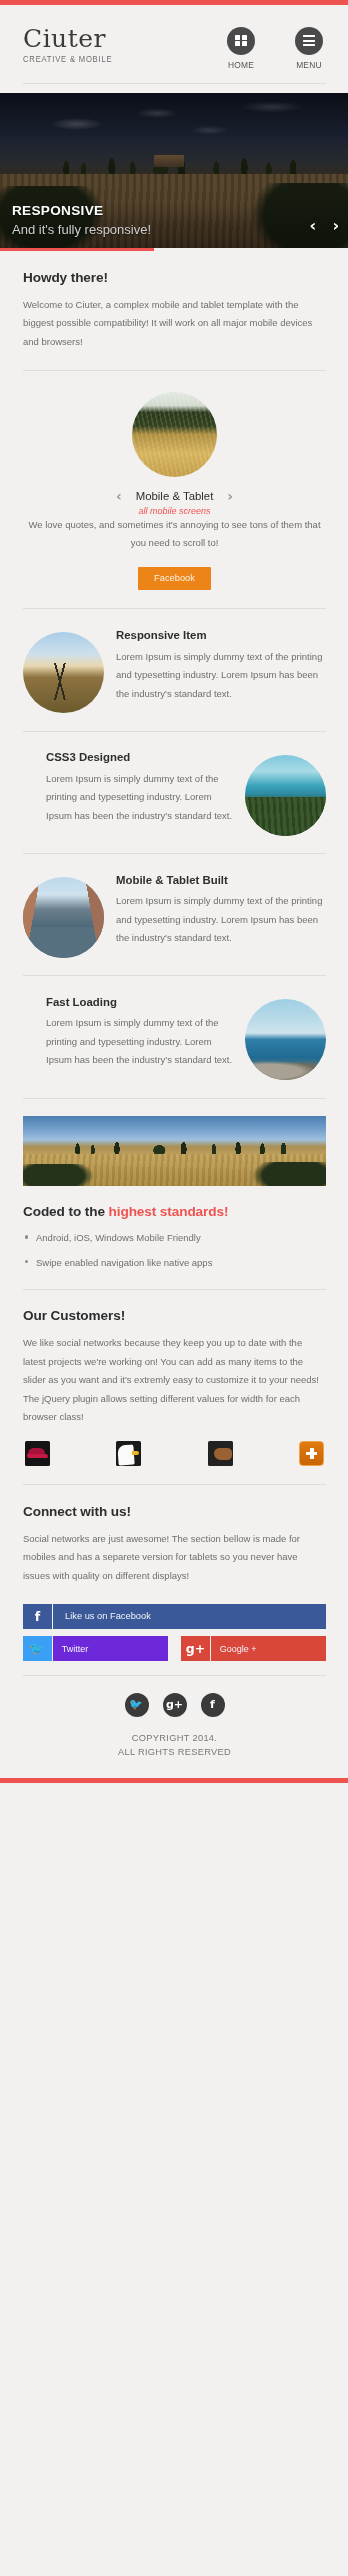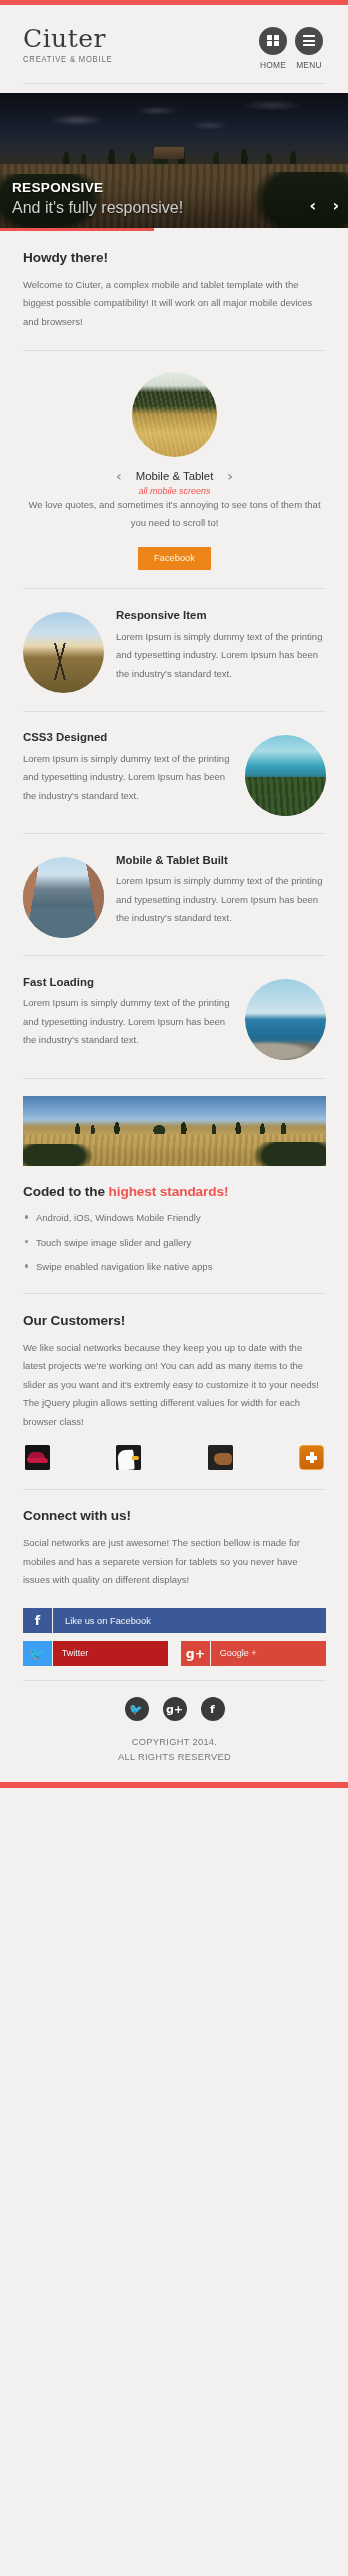--- a/index.html
+++ b/index.html
@@ -31,40 +31,40 @@
   }
   .brand-tag {
     font-size:8.7px;
     letter-spacing:0.9px;
     color:#6d6d6d;
     margin-top:2.2px;
     font-stretch:condensed;
     transform:scaleX(0.88);
     transform-origin:left center;
   }
-  .header-nav { display:flex; gap:2px; padding-top:3.3px; }
+  .header-nav { display:flex; gap:34px; padding-top:3.3px; }
   .nav-item { text-align:center; width:34px; }
   .nav-circle {
     width:28px; height:28px; border-radius:50%;
     background:#4a4a4a; margin:0 auto;
     display:flex; align-items:center; justify-content:center;
   }
   .grid-ico { display:grid; grid-template-columns:4.9px 4.9px; grid-template-rows:4.9px 4.9px; gap:1.6px; }
   .grid-ico i { background:#fff; border-radius:0.5px; display:block; }
   .burger { width:12px; display:flex; flex-direction:column; gap:2.2px; }
   .burger i { height:2.2px; background:#fff; border-radius:0.5px; display:block; }
   .nav-label {
     margin-top:4.9px; font-size:9.3px; letter-spacing:0.3px;
     color:#555; transform:scaleX(0.9);
   }
   .header-rule { margin:13px 23px 0 23px; border-top:0.5px solid #dedddb; }
 
   
   .hero {
-    position:relative; width:100%; height:135px; overflow:hidden;
+    position:relative; width:100%; height:155px; overflow:hidden;
     margin-top:9.8px; background:#1d4ed8;
   }
   .hero-sky {
     position:absolute; inset:0;
     background:
       radial-gradient(ellipse 38px 8.7px at 22% 20%, rgba(255,255,255,.20), transparent 70%),
       radial-gradient(ellipse 30px 7px at 45% 13%, rgba(255,255,255,.17), transparent 70%),
       radial-gradient(ellipse 44px 8.2px at 78% 9%, rgba(255,255,255,.16), transparent 70%),
       radial-gradient(ellipse 27px 6.5px at 60% 24%, rgba(255,255,255,.13), transparent 70%),
       linear-gradient(#10141e 0%, #1a2030 28%, #2b2f33 45%, #3a3125 54%);
@@ -105,21 +105,21 @@
     position:absolute; inset:0;
     background:linear-gradient(to bottom, rgba(0,0,0,.25) 0%, rgba(0,0,0,0) 30%, rgba(0,0,0,.45) 100%);
   }
   .hero-copy { position:absolute; left:12px; bottom:11px; z-index:3; }
   .hero-title {
     color:#fff; font-size:13.6px; font-weight:bold;
     letter-spacing:0.3px; margin-bottom:4.4px;
     text-shadow:0 0.5px 1.6px rgba(0,0,0,.6);
   }
   .hero-sub {
-    color:#cfcfcf; font-size:16px;
+    color:#cfcfcf; font-size:13px;
     text-shadow:0 0.5px 1.6px rgba(0,0,0,.6);
   }
   .hero-arrows {
     position:absolute; right:9.8px; bottom:14px; z-index:3;
     display:flex; gap:16.3px; align-items:center;
   }
   .hero-arrow {
     color:#fff; font-size:16.3px; line-height:1; font-weight:bold;
     text-shadow:0 0.5px 1.6px rgba(0,0,0,.5); cursor:pointer;
     font-family:"DejaVu Sans", sans-serif;
@@ -164,21 +164,21 @@
     background:#ec8418; color:#fdf3e4;
     font-size:9.3px; padding:6.5px 16.3px; border:none; cursor:pointer;
     border-radius:1px;
   }
 
   
   .feature {
     display:flex; align-items:flex-start; gap:12px;
     padding:18.5px 23px 17.4px 23px;
   }
-  .feature.rev { flex-direction:row-reverse; }
+  .feature.rev { flex-direction:row-reverse;margin-left:23px; }
   .feature-photo {
     width:81px; min-width:81px; height:81px; border-radius:50%;
     overflow:hidden; position:relative; margin-top:4.4px;
   }
   .feature-body { flex:1; padding-top:1.1px; }
   .feature.rev .feature-body { text-align:left; }
   .feature-title {
     font-size:11.4px; font-weight:bold; color:#2e2e2e; margin-bottom:6.5px;
   }
   .feature-text { font-size:9.5px; line-height:1.95; color:#6f6f6f; }
@@ -307,21 +307,21 @@
   }
   .sbar .lbl {
     flex:1; display:flex; align-items:center; padding-left:12px;
     color:#f2f4f8; font-size:9.3px;
   }
   .sbar.fb .ico { background:#3b5998; }
   .sbar.fb .lbl { background:#3b5998; border-left:1.1px solid #f2f1ef; }
   .srow { display:flex; gap:13px; }
   .srow .sbar { flex:1; margin-bottom:0; }
   .sbar.tw .ico { background:#3ba0f4; }
-  .sbar.tw .lbl { background:#b91c1c; border-left:1.1px solid #f2f1ef; }
+  .sbar.tw .lbl { background:#6d28d9; border-left:1.1px solid #f2f1ef; }
   .sbar.gp .ico { background:#d9463a; }
   .sbar.gp .lbl { background:#d9463a; border-left:1.1px solid #f2f1ef; }
   .sbar .lbl.sm { padding-left:8.7px; font-size:9px; }
 
   
   .footer { padding:16.3px 23px 18.5px 23px; text-align:center; }
   .footer-socials { display:flex; justify-content:center; gap:14px; margin-bottom:14px; }
   .fcircle {
     width:24px; height:24px; border-radius:50%; background:#3a3a3a;
     display:flex; align-items:center; justify-content:center;
@@ -460,21 +460,20 @@
       <div class="banner-field"></div>
       <div class="banner-bush-l"></div>
       <div class="banner-bush-r"></div>
     </div>
   </div>
 
   <div class="section">
     <div class="h2"><span>Coded to the </span><span class="accent">highest standards!</span></div>
     <ul class="bullets">
       <li>Android, iOS, Windows Mobile Friendly</li>
-      <li>Touch swipe image slider and gallery</li>
       <li>Swipe enabled navigation like native apps</li>
     </ul>
   </div>
 
   <div class="divider"></div>
 
   <div class="section">
     <div class="h2">Our Customers!</div>
     <div class="body-text">We like social networks because they keep you up to date with the latest projects we're working on! You can add as many items to the slider as you want and it's extremly easy to customize it to your needs! The jQuery plugin allows setting different values for width for each browser class!</div>
   </div>

